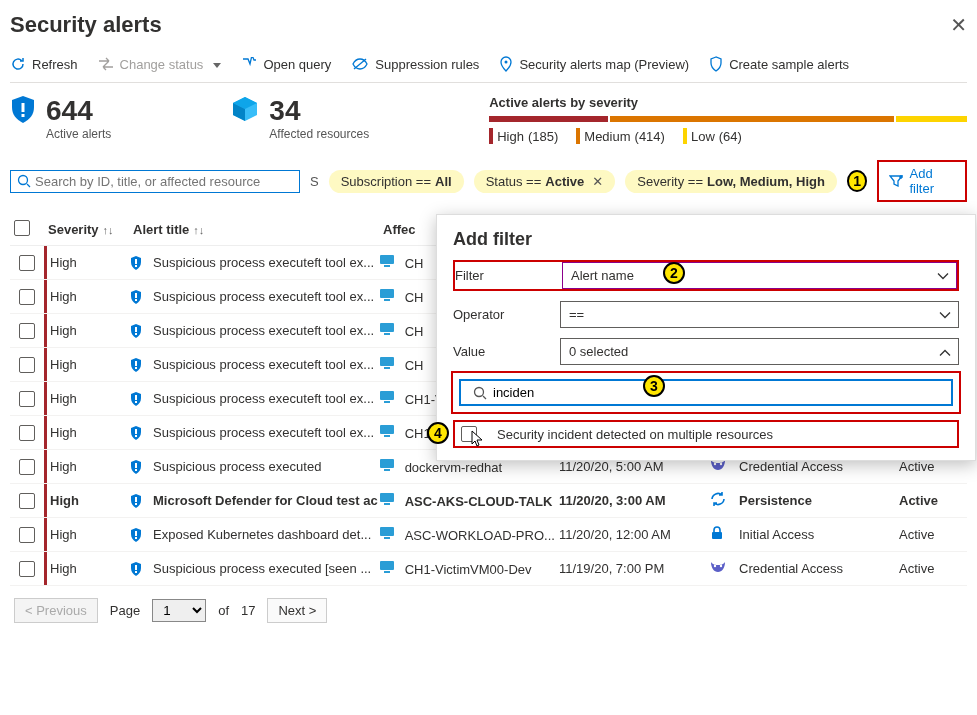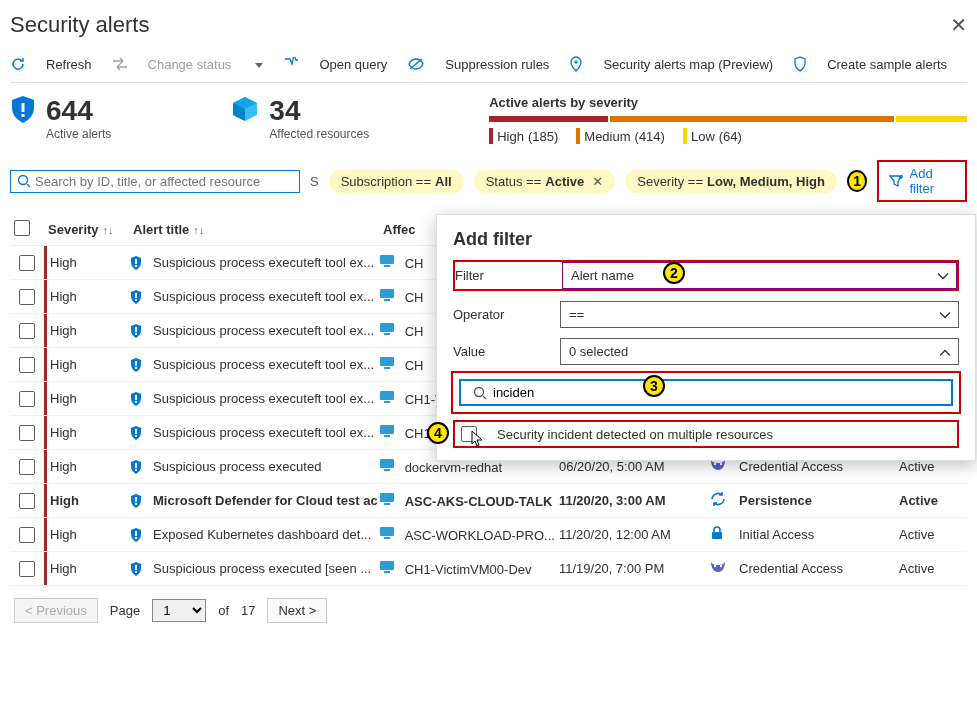--- a/index.html
+++ b/index.html
@@ -10,35 +10,35 @@
       background: #fff;
       width: 977px;
       padding: 12px 10px 10px 10px;
     }
     .header {
       display: flex;
       align-items: center;
       justify-content: space-between;
       margin-bottom: 18px;
     }
-    .header h1 { font-size: 22px; font-weight: 400; }
+    .header h1 { font-size: 22px; font-weight: 700; }
     .close-x { font-size: 20px; cursor: pointer; color: #555; }
     .toolbar {
       display: flex;
       align-items: center;
       gap: 20px;
       padding-bottom: 10px;
       border-bottom: 1px solid #e1dfdd;
       margin-bottom: 12px;
       flex-wrap: wrap;
     }
     .toolbar-item {
       display: flex;
       align-items: center;
-      gap: 20px;
+      gap: 6px;
       color: #323130;
       cursor: pointer;
     }
     .toolbar-item.disabled { color: #a19f9d; }
     .icon { display: inline-flex; align-items: center; justify-content: center; }
     .chev-down::after { content: ""; display:inline-block; width:0; height:0; border-left:4px solid transparent; border-right:4px solid transparent; border-top:5px solid #666; margin-left:4px; vertical-align: middle;}
     .stats { display:flex; align-items:flex-start; gap: 120px; margin-bottom: 16px; }
     .stat-block { display:flex; align-items:flex-start; gap:10px; }
     .stat-main { font-size: 28px; font-weight: 600; }
     .stat-sub { font-size: 12px; color: #555; }
@@ -559,21 +559,21 @@
     <div class="col-res truncate">
       <span class="icon monitor-icon">
             <svg width="16" height="14" viewBox="0 0 16 14">
               <rect x="1" y="1" width="14" height="9" rx="1" fill="#2a9dd6"></rect>
               <rect x="5" y="11" width="6" height="2" fill="#2a9dd6"></rect>
             </svg>
           </span>
       <span style="margin-left:6px;">dockervm-redhat</span>
     </div>
 
-    <div class="col-time">06/20/20, 5:00 AM</div>
+    <div class="col-time">11/20/20, 5:00 AM</div>
     <div class="col-tactic-icon"><svg width="18" height="14" viewBox="0 0 18 14">
             <path fill="#5b5fc7" d="M2 2c2 3 5 3 7 3s5 0 7-3c0 6-3 10-7 10S2 8 2 2z"></path>
             <circle cx="6" cy="6" r="1.2" fill="#fff"></circle>
             <circle cx="12" cy="6" r="1.2" fill="#fff"></circle>
           </svg></div>
     <div class="col-tactic truncate">Credential Access</div>
     <div class="col-status">Active</div>
   </div>
       <div class="row bold-row">
     <div class="col-check">

